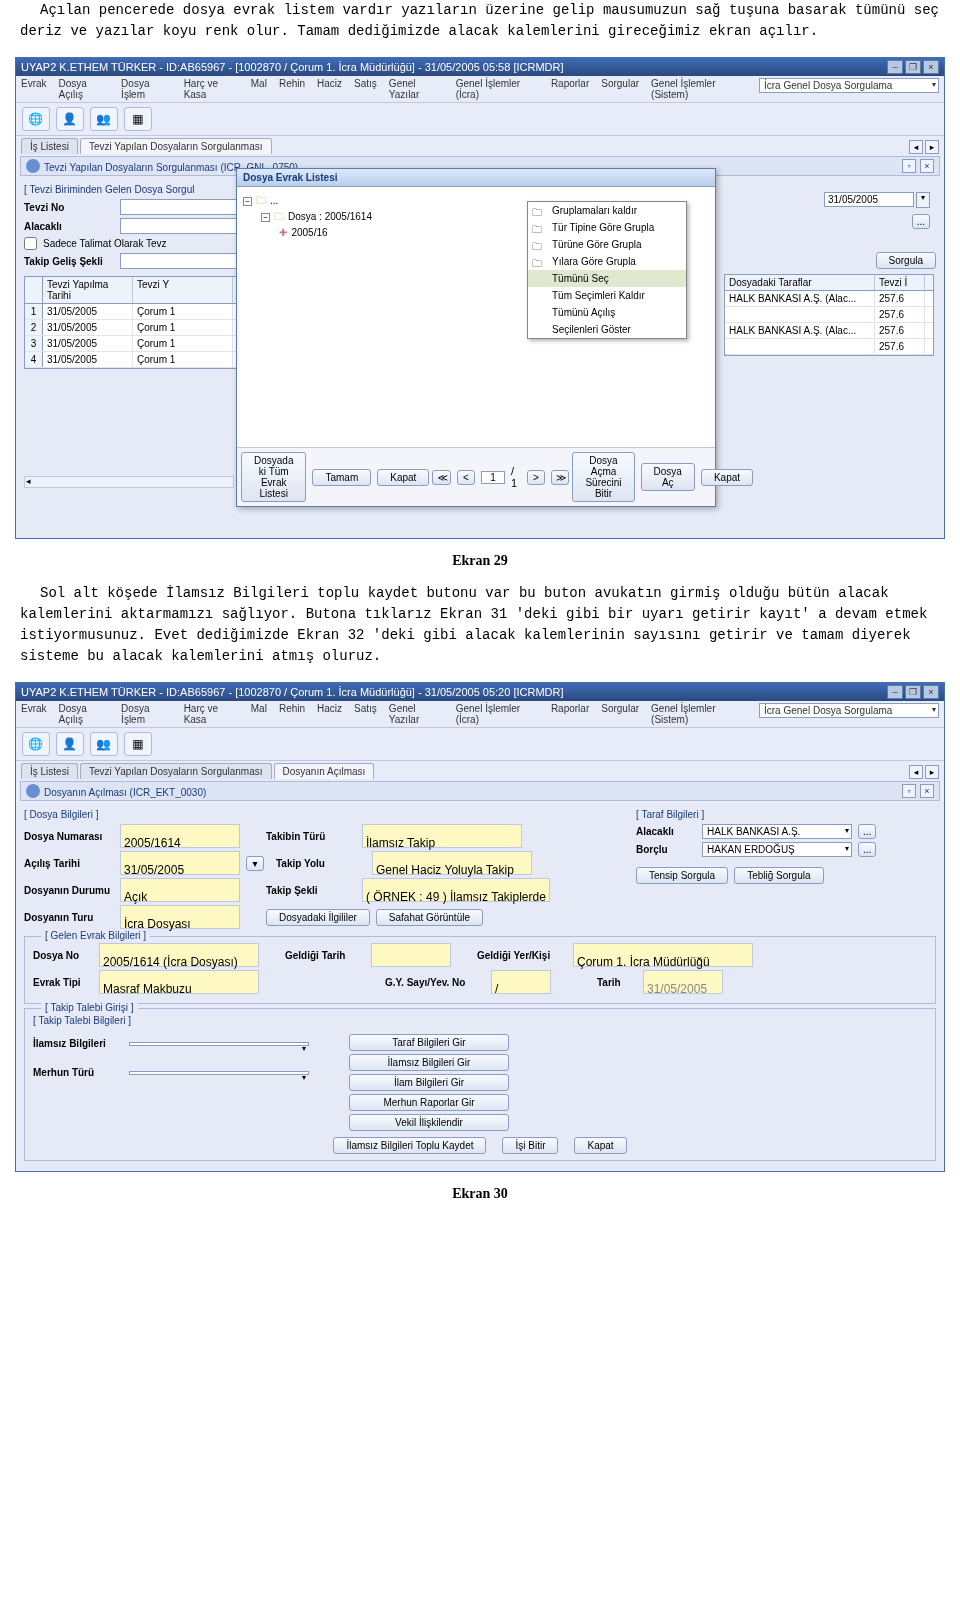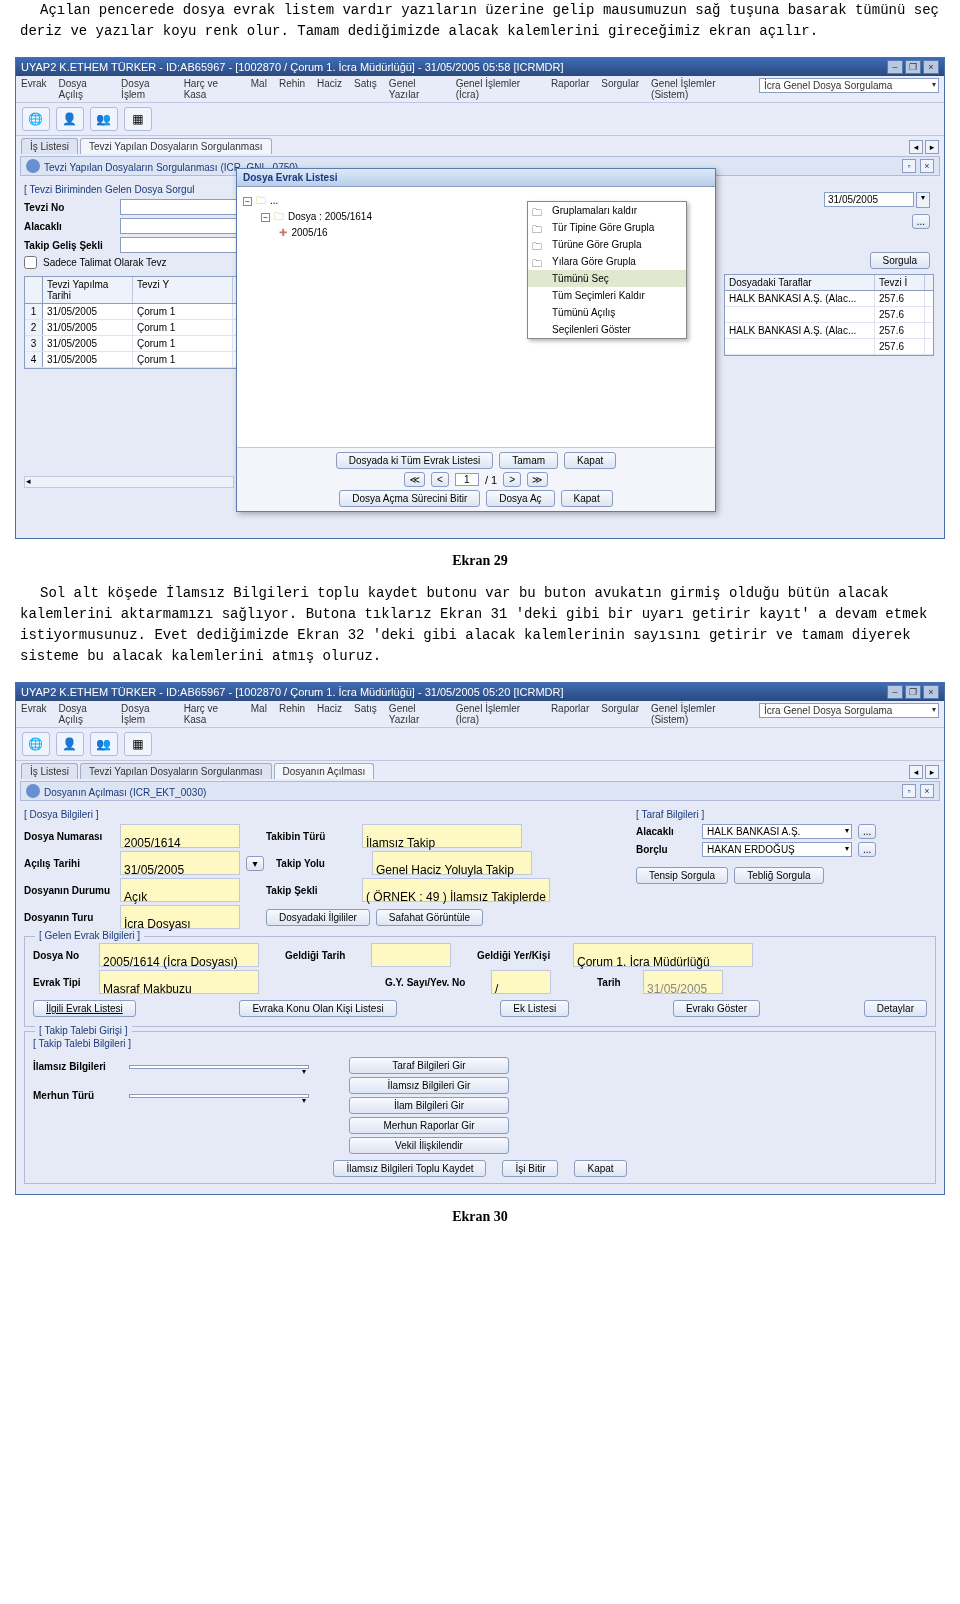--- a/index.html
+++ b/index.html
@@ -45,35 +45,35 @@
 .dialog-title{background:linear-gradient(to bottom,#dde9fc,#b8cee8);padding:3px 6px;font-size:10px;font-weight:bold;color:#1a3a7c;border-bottom:1px solid #8a9cc0}
 .dialog-body{padding:6px;background:#fff;min-height:260px}
 .tree{font-size:10px;line-height:16px}
 .tree-line{display:flex;align-items:center;gap:4px}
 .tree-minus{border:1px solid #888;width:9px;height:9px;text-align:center;line-height:7px;font-size:8px}
 .folder{color:#d4a028}
 .context-menu{position:absolute;left:290px;top:32px;background:#fff;border:1px solid #888;box-shadow:2px 2px 4px rgba(0,0,0,0.3);font-size:10px;z-index:20;min-width:160px}
 .cm-item{padding:3px 10px 3px 24px;position:relative;border-bottom:0}
 .cm-item.highlighted{background:#e0e8d0}
 .cm-icon{position:absolute;left:4px;top:3px;width:14px;height:12px}
-.dialog-footer{padding:4px;border-top:1px solid #c0c8e0;display:flex;flex-direction:column;gap:3px;align-items:center;background:#f3f5fb}
+.dialog-footer{padding:4px;border-top:1px solid #c0c8e0;display:flex;flex-direction:row;gap:3px;align-items:center;background:#f3f5fb}
 .footer-row{display:flex;gap:6px;align-items:center;justify-content:center;width:100%}
 .pager-input{width:24px;border:1px solid #8a9cc0;text-align:center;font-size:10px}
 .right-table{position:absolute;right:10px;top:96px;width:210px;background:#fff;border:1px solid #8a9cc0}
 .right-date{position:absolute;right:30px;top:14px;background:#fff;border:1px solid #8a9cc0;padding:1px 3px;font-size:10px;width:90px}
 .right-date-btn{position:absolute;right:14px;top:14px;width:14px;height:16px;border:1px solid #8a9cc0;background:#eef2fa;font-size:8px;text-align:center}
 .right-dots{position:absolute;right:14px;top:36px}
-.right-sorgula{position:absolute;right:14px;top:74px}
+.right-sorgula{position:absolute;right:8px;top:74px}
 .scrollbar-hint{position:absolute;left:8px;bottom:50px;width:210px;height:12px;background:#eef2fa;border:1px solid #c0c8e0}
 .scrollbar-hint::before{content:"◂";position:absolute;left:1px;top:-1px;font-size:9px}
 .caption{text-align:center;font-weight:bold;font-family:"Times New Roman",serif;font-size:14px;padding:14px 0}
 .content2{padding:6px 8px;background:#e6eaf6}
 .twocol{display:flex;gap:24px}
 .fieldset{border:1px solid #b0badc;margin:4px 0;padding:6px 8px;position:relative;background:#e6eaf6}
-.fieldset-legend{position:absolute;top:-7px;left:10px;background:#e6eaf6;padding:0 4px;font-size:10px;color:#1a3a7c}
+.fieldset-legend{position:absolute;top:-7px;left:16px;background:#e6eaf6;padding:0 4px;font-size:10px;color:#1a3a7c}
 .button-stack{display:flex;flex-direction:column;gap:3px;align-items:center;margin-top:4px}
 .center-row{display:flex;justify-content:center;gap:16px;margin-top:6px}
 .underline{text-decoration:underline}
 </style>
 </head>
 <body>
 
 <p class="doc-para indented">Açılan pencerede dosya evrak listem vardır yazıların üzerine gelip mausumuzun sağ tuşuna basarak tümünü seç deriz ve yazılar koyu renk olur. Tamam dediğimizde alacak kalemlerini gireceğimiz ekran açılır.</p>
 
 <div class="app-window">
@@ -127,26 +127,26 @@
     <div class="section-label">[ Tevzi Biriminden Gelen Dosya Sorgul</div>
     <div class="form-row">
         <span class="form-label">Tevzi No</span>
         <span class="text-input"></span>
       </div>
     <div class="form-row">
         <span class="form-label">Alacaklı</span>
         <span class="text-input"></span>
       </div>
     <div class="form-row">
+        <input type="checkbox" style="">
+        <span>Sadece Talimat Olarak Tevz</span>
+      </div>
+    <div class="form-row">
         <span class="form-label">Takip Geliş Şekli</span>
         <span class="text-input"></span>
-      </div>
-    <div class="form-row">
-        <input type="checkbox" style="">
-        <span>Sadece Talimat Olarak Tevz</span>
       </div>
 
     <span class="right-date">31/05/2005</span>
     <span class="right-date-btn">▾</span>
     <span class="btn sm right-dots">...</span>
     <span class="btn right-sorgula">Sorgula</span>
 
     <div class="table-wrap">
       <div class="table-head">
         <span class="th col-idx"></span>
@@ -366,27 +366,20 @@
           <span class="val-cell" style="min-width:180px">Çorum 1. İcra Müdürlüğü</span>
       </div>
       <div class="form-row">
         <span class="form-label" style="min-width:60px">Evrak Tipi</span>
           <span class="val-cell" style="min-width:160px">Masraf Makbuzu</span>
         <span class="form-label" style="min-width:100px;margin-left:120px">G.Y. Sayı/Yev. No</span>
           <span class="val-cell" style="min-width:60px">/</span>
         <span class="form-label" style="min-width:40px;margin-left:40px">Tarih</span>
           <span class="val-cell" style="min-width:80px;color:#888">31/05/2005</span>
       </div>
-      <div class="form-row" style="justify-content:space-between;margin-top:6px">
-        <span class="btn underline">İlgili Evrak Listesi</span>
-        <span class="btn">Evraka Konu Olan Kişi Listesi</span>
-        <span class="btn">Ek Listesi</span>
-        <span class="btn">Evrakı Göster</span>
-        <span class="btn">Detaylar</span>
-      </div>
     </div>
 
     <div class="fieldset">
       <div class="fieldset-legend">[ Takip Talebi Girişi ]</div>
       <div class="section-label">[ Takip Talebi Bilgileri ]</div>
       <div style="display:flex;gap:40px">
         <div>
           <div class="form-row" style="margin-top:8px">
               <span class="form-label">İlamsız Bilgileri</span>
               <span class="dd" style="min-width:180px"></span>

